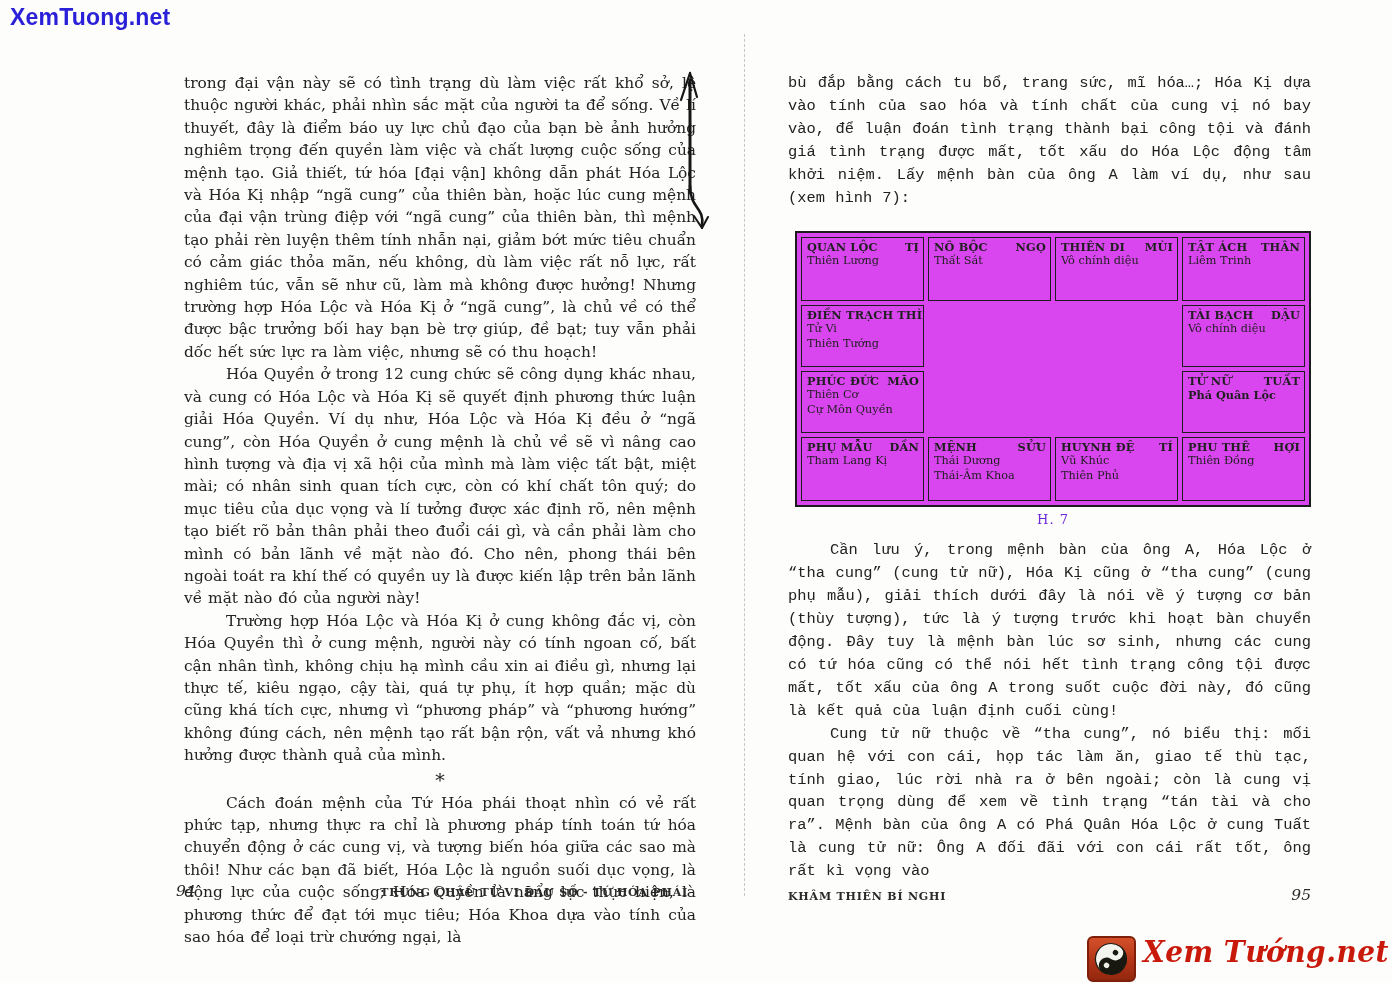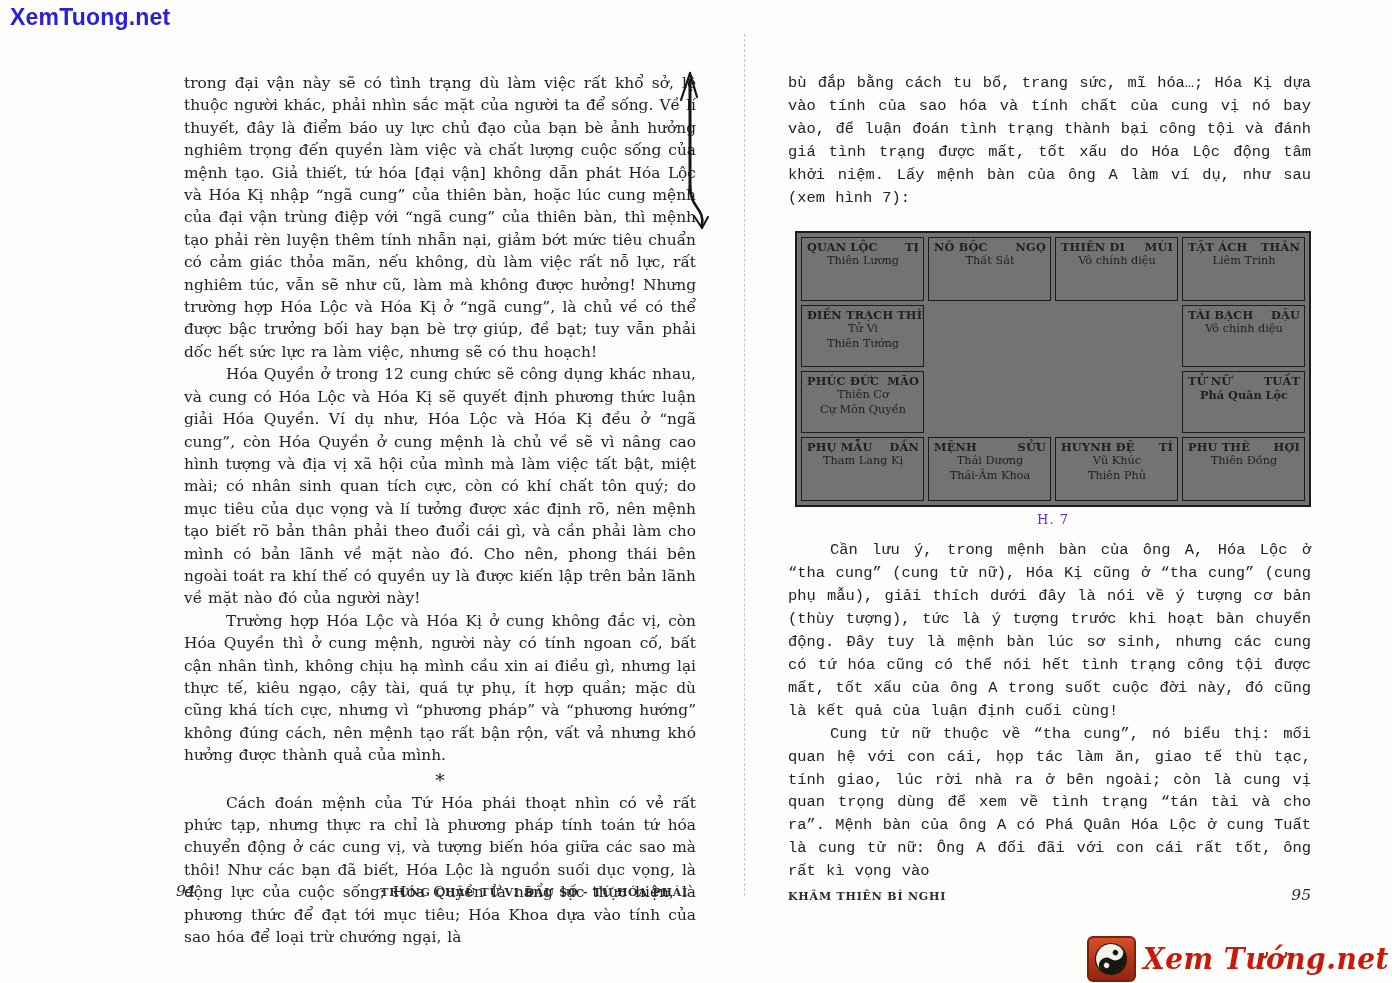--- a/index.html
+++ b/index.html
@@ -23,46 +23,46 @@
 
   
   .arrow-svg{position:absolute;left:668px;top:66px;}
 
   
   .gutter{position:absolute;left:744px;top:34px;height:862px;width:0;
           border-left:1.5px dashed #9a9a9a;opacity:.55;}
 
   
   .chart{box-sizing:border-box;margin:22px 0 0 7px;width:516px;height:276px;
-         border:2.5px solid #1c1c1c;padding:4px;background:#737373;
+         border:2.5px solid #1c1c1c;padding:4px;background:#d946ef;
          display:grid;grid-template-columns:1fr 1fr 1fr 1fr;
          grid-template-rows:64px 62px 62px 1fr;gap:4px;}
   .cell{box-sizing:border-box;border:1.5px solid #1c1c1c;padding:2px 4px 1px 5px;
         font-family:"DejaVu Serif",serif;overflow:hidden;}
   .cell-head{display:flex;justify-content:space-between;align-items:baseline;
              font-size:11.3px;font-weight:bold;letter-spacing:.2px;white-space:nowrap;}
   .branch{margin-left:4px;}
-  .star{font-size:11.3px;line-height:14.5px;white-space:nowrap;text-align:center;}
+  .star{font-size:11.3px;line-height:14.5px;white-space:nowrap;}
   .bold-star{font-weight:bold;}
   .center-cell{grid-column:2/4;grid-row:2/4;border:none;}
   .gc1{grid-column:1}.gc2{grid-column:2}.gc3{grid-column:3}.gc4{grid-column:4}
   .gr1{grid-row:1}.gr2{grid-row:2}.gr3{grid-row:3}.gr4{grid-row:4}
   .chart-caption{width:516px;margin:5px 0 12px 7px;text-align:center;
                  font-size:13px;color:#6d28d9;letter-spacing:1px;}
 
   
   .footer{position:absolute;width:512px;display:flex;justify-content:space-between;
           align-items:baseline;}
   .footer-left{left:176px;top:882px;}
   .footer-right{left:788px;top:886px;width:523px;gap:17px;}
   .page-num{font-size:15.5px;font-style:italic;color:#2a2a2a;}
   .running-title{font-size:11px;font-weight:bold;letter-spacing:.8px;color:#2a2a2a;}
 
   
-  .logo{position:absolute;right:3px;bottom:1px;display:flex;align-items:center;gap:7px;}
+  .logo{position:absolute;right:3px;bottom:1px;display:flex;gap:7px;}
   .logo-box{width:49px;height:46px;border-radius:6px;border:2px solid #7e1f0a;
             background:linear-gradient(180deg,#d4502a 0%,#b23417 55%,#92270e 100%);
             display:flex;align-items:center;justify-content:center;box-sizing:border-box;}
   .logo-text{font-family:"DejaVu Serif",serif;font-style:italic;font-weight:bold;
              font-size:28px;color:#c9190b;letter-spacing:.5px;transform:scaleY(1.05);}
 </style>
 </head>
 <body>
 
 <div class="screen">

